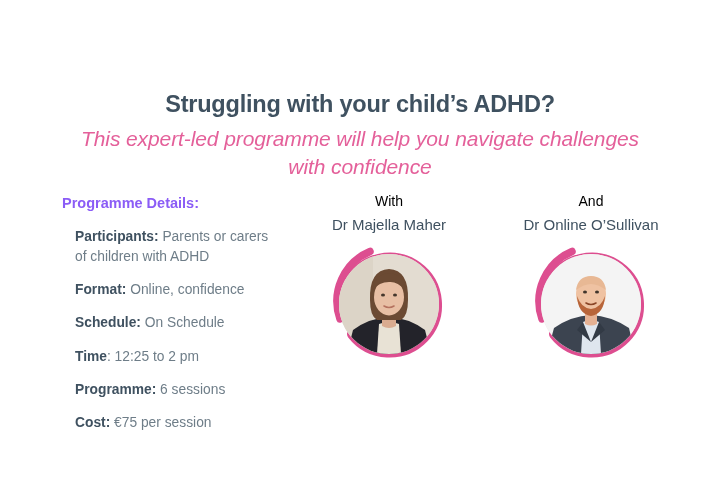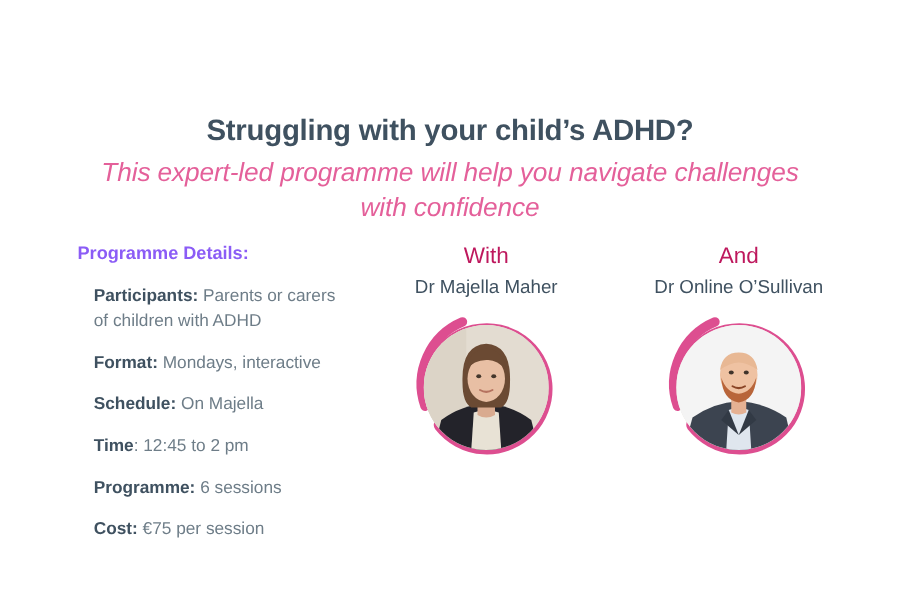--- a/index.html
+++ b/index.html
@@ -74,22 +74,22 @@
   .presenter {
     position: absolute;
     top: 192px;
     width: 190px;
     text-align: center;
   }
   .presenter.left  { left: 294px; }
   .presenter.right { left: 496px; }
 
   .presenter .joiner {
-    font-size: 18px;
-    color: #be185d;
+    font-size: 14px;
+    color: #000000;
     line-height: 1.4;
     margin: 0;
   }
   .presenter .pname {
     font-size: 15px;
     font-weight: normal;
     color: #3f5160;
     line-height: 1.5;
     margin: 2px 0 0 0;
     white-space: nowrap;
@@ -134,27 +134,27 @@
     </p>
   </div>
 
   <div class="details">
     <p class="details-title">Programme Details:</p>
 
     <p class="detail-line">
       <span class="lbl">Participants:</span><span> Parents or carers of children with ADHD</span>
     </p>
     <p class="detail-line">
-      <span class="lbl">Format:</span><span> Mondays, interactive</span>
-    </p>
-    <p class="detail-line">
-      <span class="lbl">Schedule:</span><span> On Majella</span>
-    </p>
-    <p class="detail-line">
-      <span class="lbl">Time</span><span>: 12:45 to 2 pm</span>
+      <span class="lbl">Format:</span><span> Online, confidence</span>
+    </p>
+    <p class="detail-line">
+      <span class="lbl">Schedule:</span><span> On Schedule</span>
+    </p>
+    <p class="detail-line">
+      <span class="lbl">Time</span><span>: 12:25 to 2 pm</span>
     </p>
     <p class="detail-line">
       <span class="lbl">Programme:</span><span> 6 sessions</span>
     </p>
     <p class="detail-line">
       <span class="lbl">Cost:</span><span> €75 per session</span>
     </p>
   </div>
 
   <div class="presenter left">

